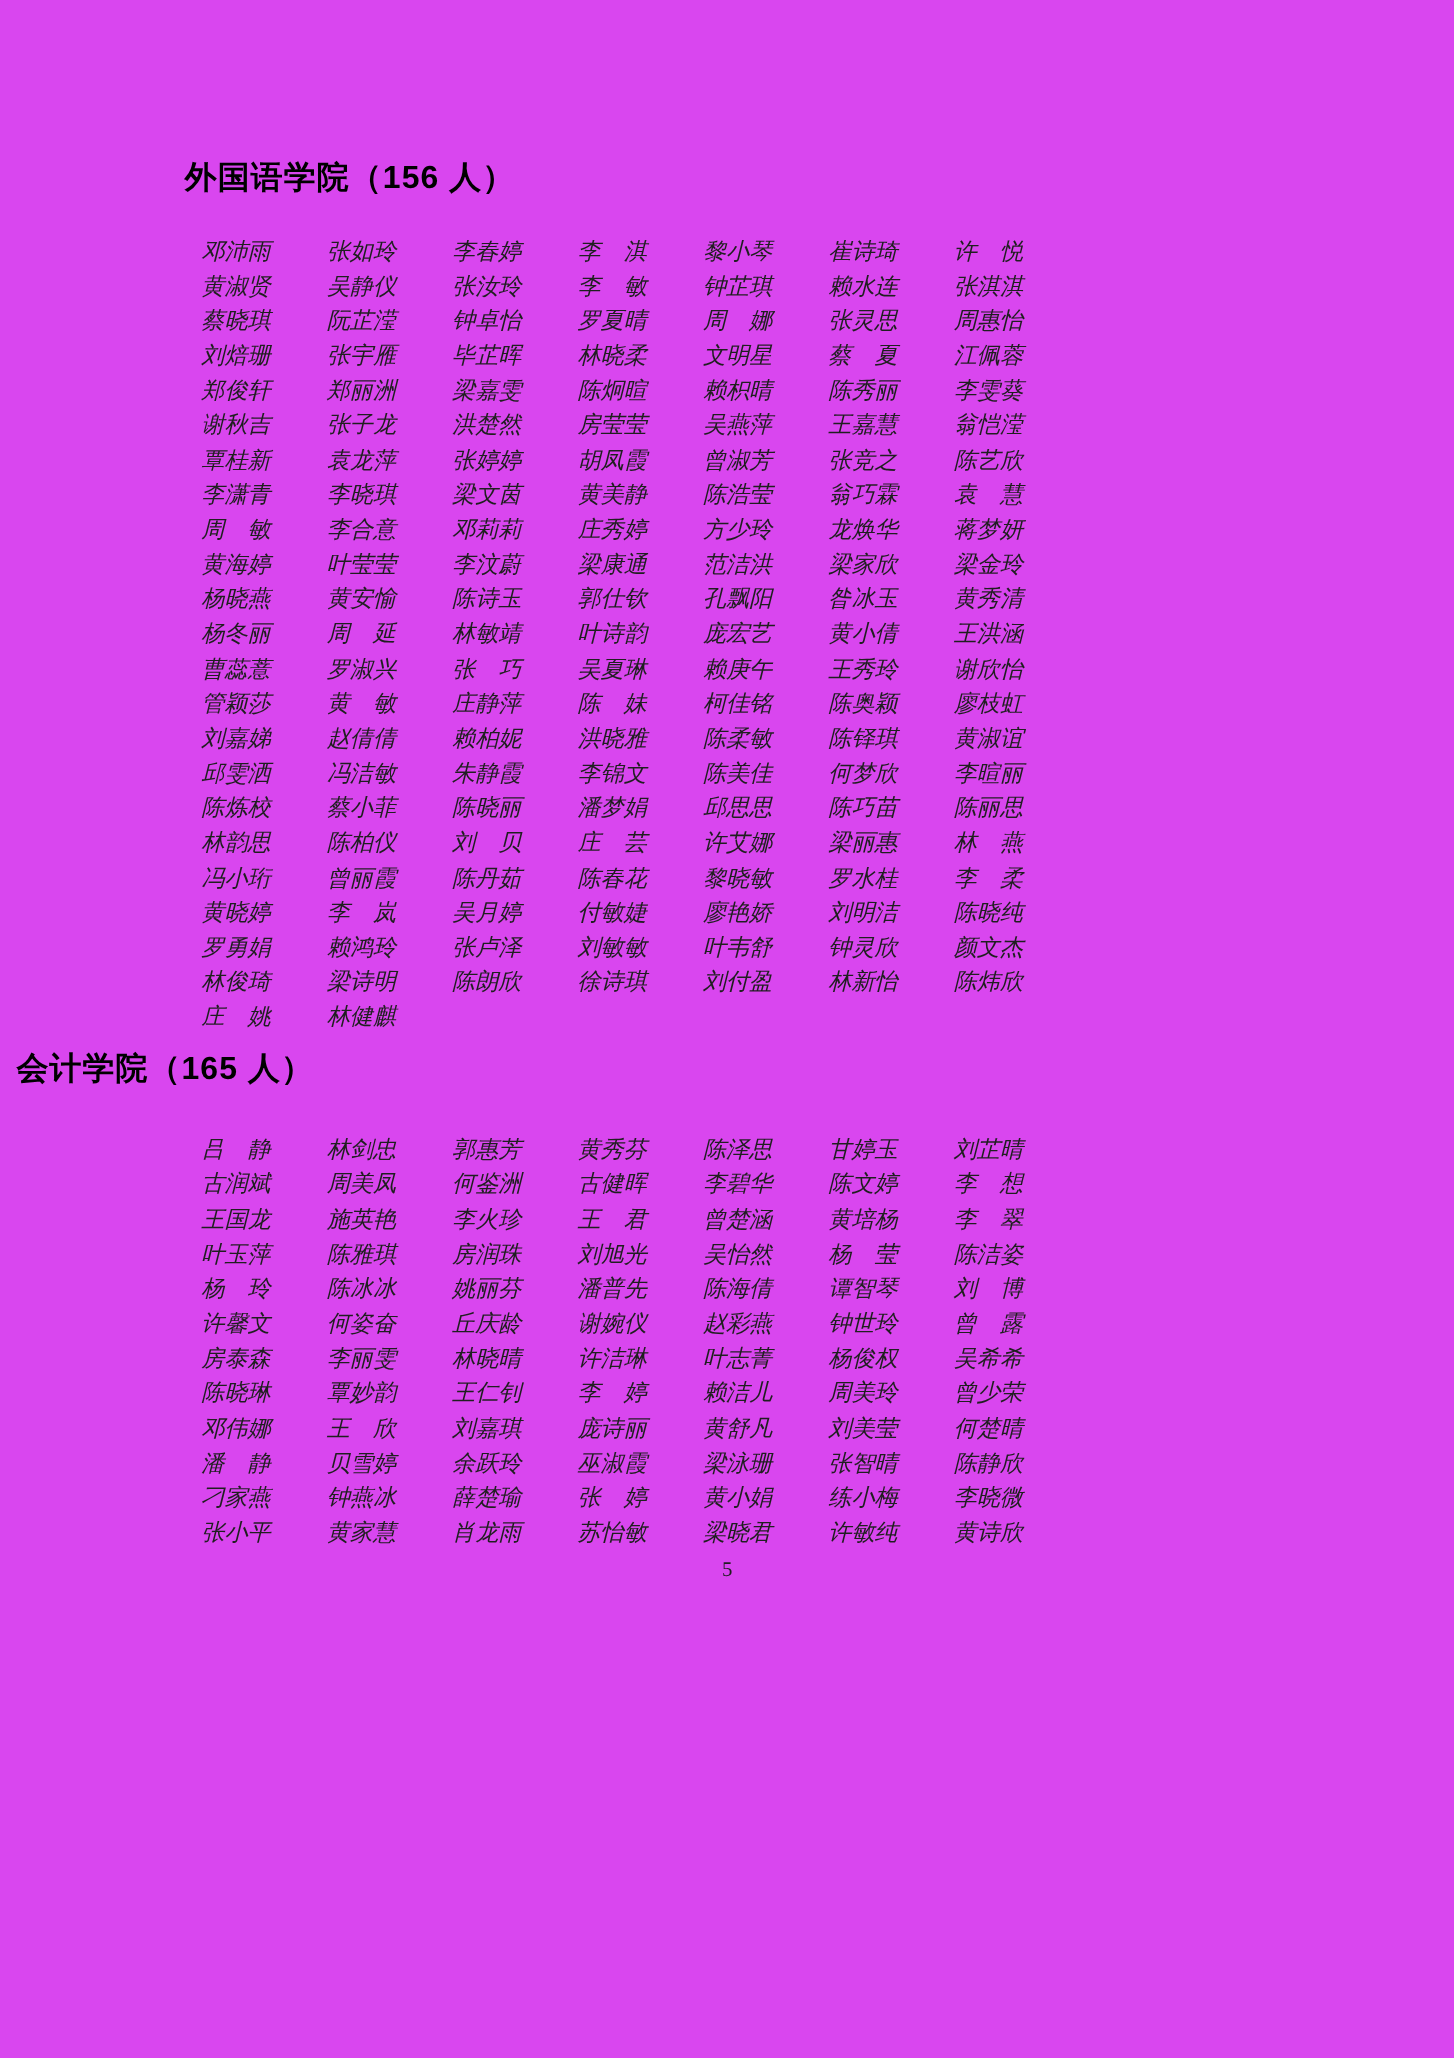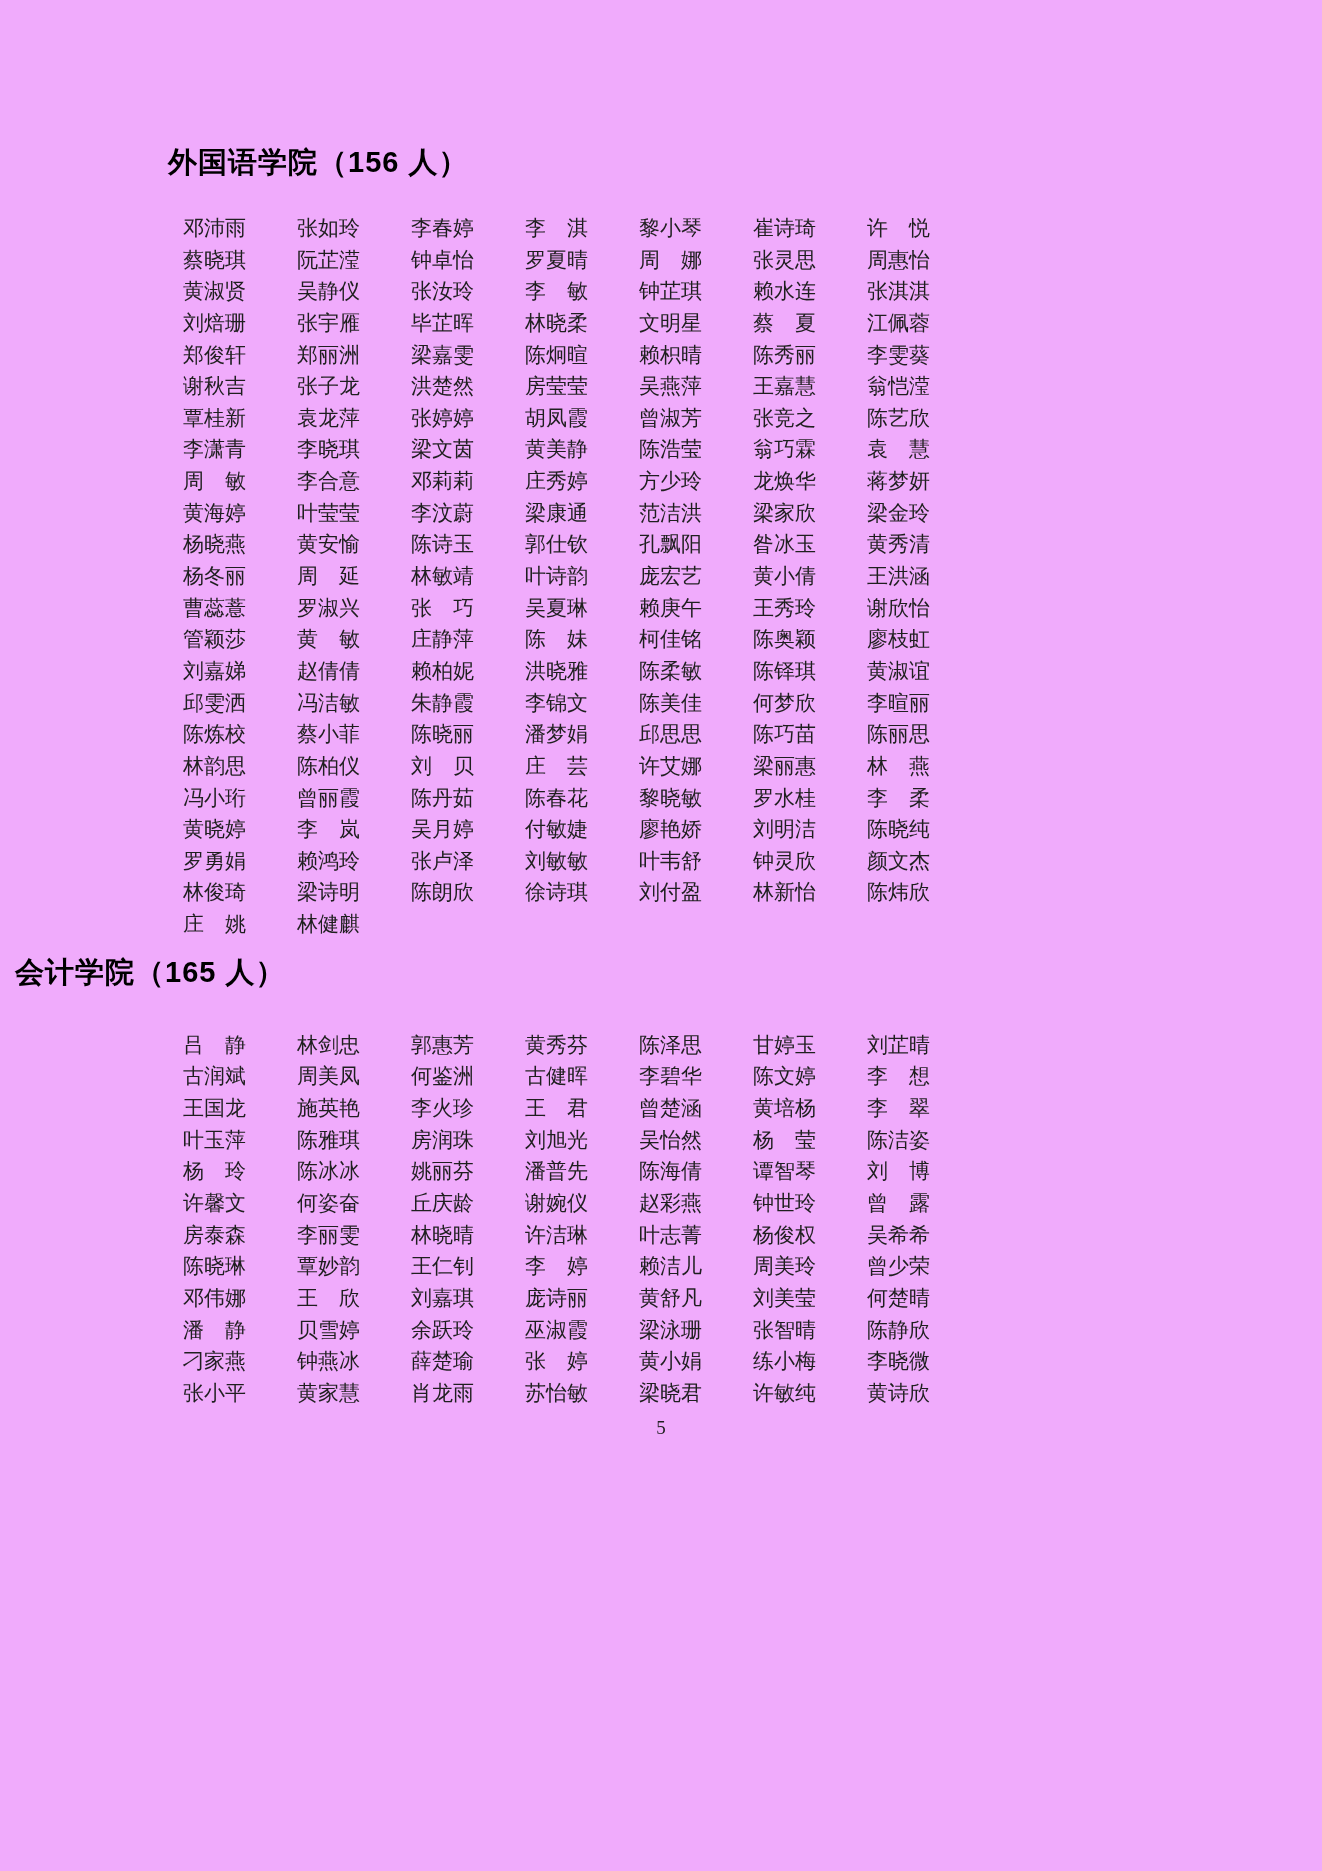--- a/index.html
+++ b/index.html
@@ -4,41 +4,42 @@
 <style>
   html, body {
     margin: 0;
     padding: 0;
     background: #ffffff;
   }
   .page {
     position: relative;
     width: 1322px;
     height: 1871px;
-    background: #f0abfc;
+    background: #d946ef;
     font-family: "Liberation Serif", serif;
     color: #1f1f1f;
     overflow: hidden;
   }
   .section-title {
     font-family: "Liberation Sans", sans-serif;
     font-weight: bold;
     font-size: 29px;
     line-height: 1;
     color: #000000;
     margin: 0;
     padding-left: 168px;
     letter-spacing: 1px;
   }
   .title-1 { padding-top: 148px; }
   .title-2 { margin-top: 17px; padding-left: 15px; }
   .name-grid {
     margin-left: 183px;
     margin-top: 36px;
     width: 747px;
+    font-style: italic;
   }
   .grid-2 { margin-top: 43px; }
   .name-row {
     display: grid;
     grid-template-columns: repeat(7, 63px);
     column-gap: 51px;
     height: 31.65px;
   }
   .student-name {
     font-family: "Liberation Serif", serif;
@@ -67,38 +68,38 @@
       <div class="name-row">
         <span class="student-name">邓沛雨</span>
         <span class="student-name">张如玲</span>
         <span class="student-name">李春婷</span>
         <span class="student-name">李　淇</span>
         <span class="student-name">黎小琴</span>
         <span class="student-name">崔诗琦</span>
         <span class="student-name">许　悦</span>
       </div>
       <div class="name-row">
+        <span class="student-name">黄淑贤</span>
+        <span class="student-name">吴静仪</span>
+        <span class="student-name">张汝玲</span>
+        <span class="student-name">李　敏</span>
+        <span class="student-name">钟芷琪</span>
+        <span class="student-name">赖水连</span>
+        <span class="student-name">张淇淇</span>
+      </div>
+      <div class="name-row">
         <span class="student-name">蔡晓琪</span>
         <span class="student-name">阮芷滢</span>
         <span class="student-name">钟卓怡</span>
         <span class="student-name">罗夏晴</span>
         <span class="student-name">周　娜</span>
         <span class="student-name">张灵思</span>
         <span class="student-name">周惠怡</span>
       </div>
       <div class="name-row">
-        <span class="student-name">黄淑贤</span>
-        <span class="student-name">吴静仪</span>
-        <span class="student-name">张汝玲</span>
-        <span class="student-name">李　敏</span>
-        <span class="student-name">钟芷琪</span>
-        <span class="student-name">赖水连</span>
-        <span class="student-name">张淇淇</span>
-      </div>
-      <div class="name-row">
         <span class="student-name">刘焙珊</span>
         <span class="student-name">张宇雁</span>
         <span class="student-name">毕芷晖</span>
         <span class="student-name">林晓柔</span>
         <span class="student-name">文明星</span>
         <span class="student-name">蔡　夏</span>
         <span class="student-name">江佩蓉</span>
       </div>
       <div class="name-row">
         <span class="student-name">郑俊轩</span>

